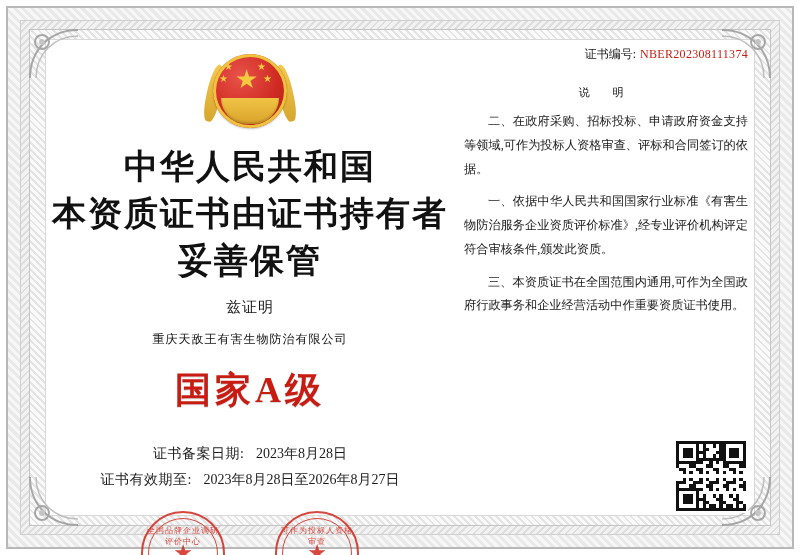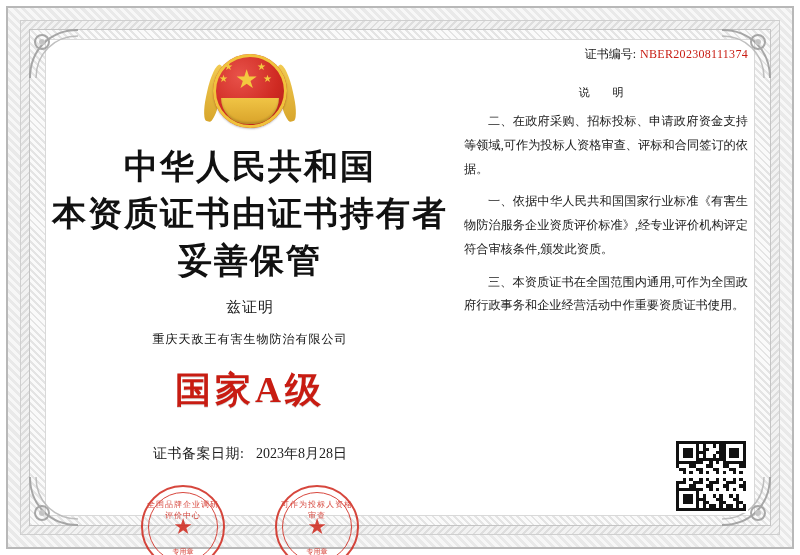--- a/index.html
+++ b/index.html
@@ -356,20 +356,24 @@
 
         <div class="company">重庆天敌王有害生物防治有限公司</div>
 
         <div class="grade">国家A级</div>
 
         <div class="meta">
           <div class="row">
             <span class="label">证书备案日期:</span>
             <span class="value">2023年8月28日</span>
           </div>
+          <div class="row">
+            <span class="label">证书有效期至:</span>
+            <span class="value">2023年8月28日至2026年8月27日</span>
+          </div>
         </div>
 
         <div class="seals">
           <div class="seal">
             <div class="stamp">
               <div class="arc">全国品牌企业调研评价中心</div>
               <div class="star">★</div>
               <div class="bottom-text">专用章</div>
             </div>
 

